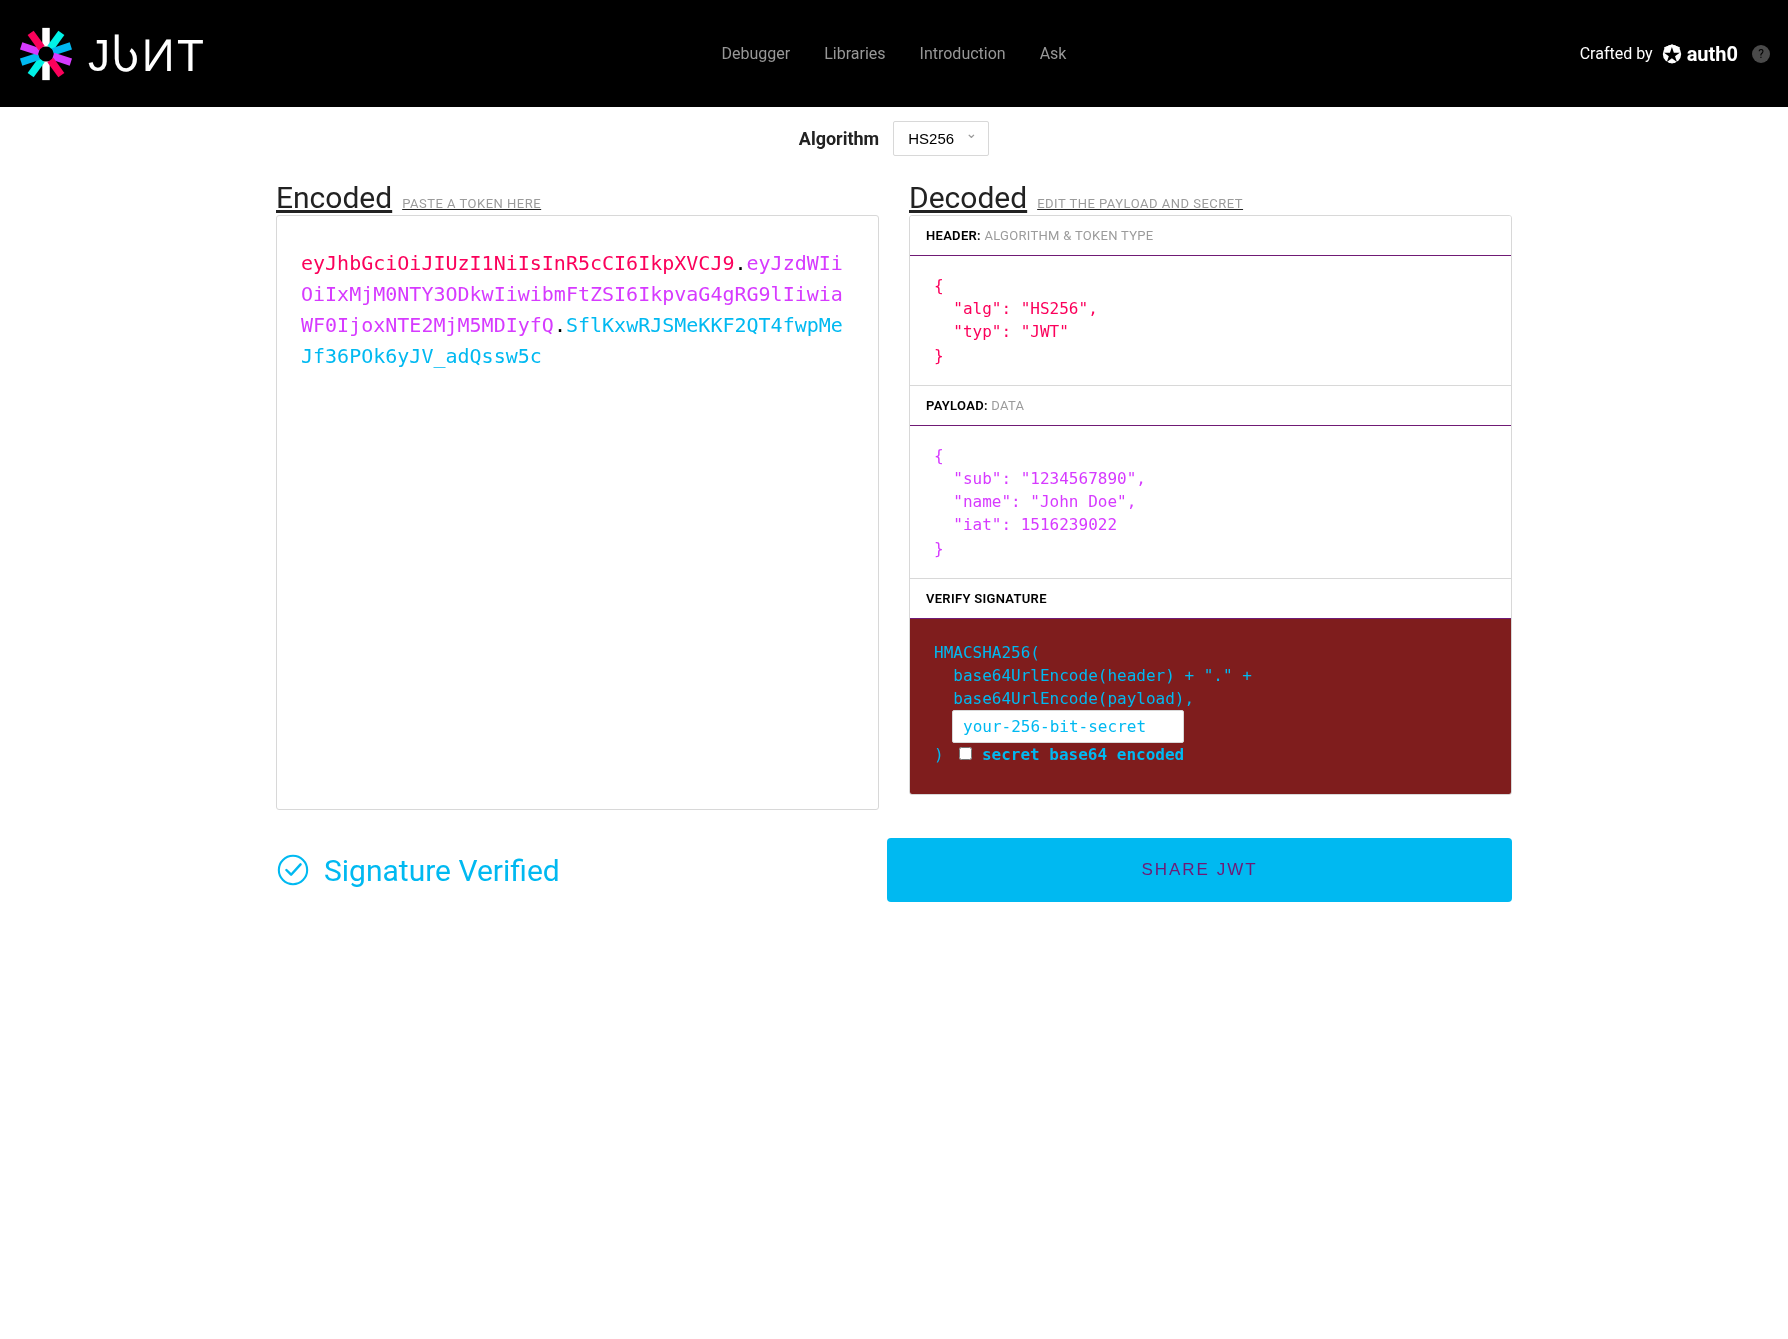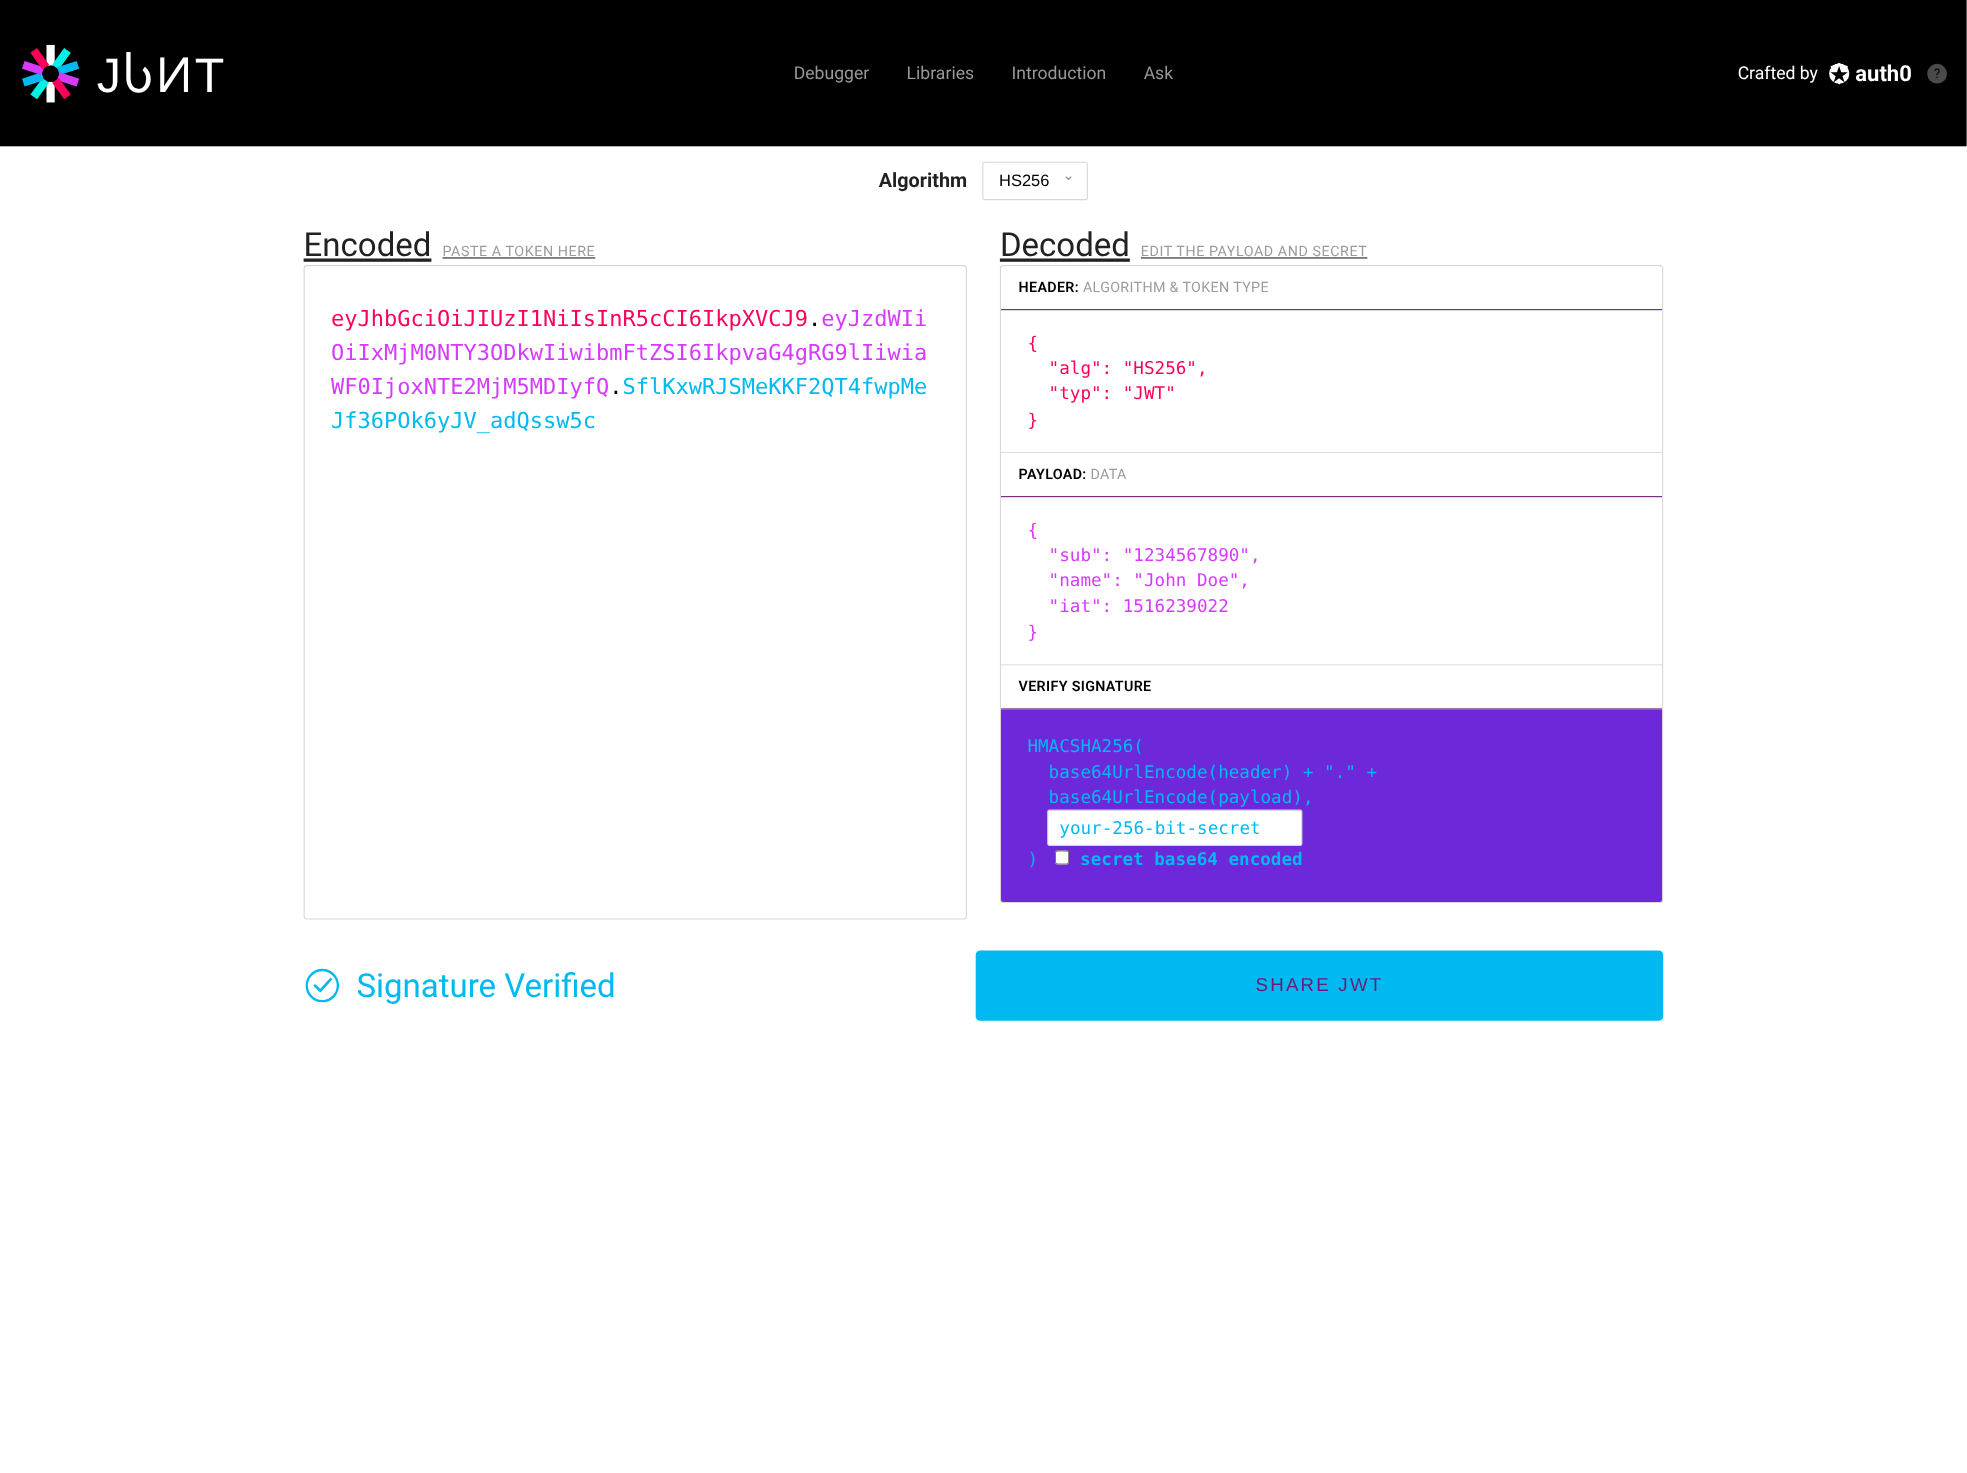--- a/index.html
+++ b/index.html
@@ -3,21 +3,21 @@
   <meta charset="utf-8">
   <style>
     * { box-sizing: border-box; margin: 0; padding: 0; }
     body {
       font-family: -apple-system, BlinkMacSystemFont, 'Segoe UI', Roboto, sans-serif;
       background: #fff;
       color: #222;
     }
     .topbar {
       background: #000;
-      height: 133px;
+      height: 107px;
       display: flex;
       align-items: center;
       padding: 0 18px;
       position: relative;
     }
     .logo-wrap {
       display: flex;
       align-items: center;
       gap: 14px;
     }
@@ -171,21 +171,21 @@
       padding: 18px 24px;
       font-family: 'Menlo', 'Consolas', monospace;
       font-size: 16px;
       line-height: 1.45;
       white-space: pre;
     }
     .section-body.header-body { color: #fb015b; }
     .section-body.payload-body { color: #d63aff; }
     .section-body.signature-body {
       color: #00b9f1;
-      background: #6d28d9;
+      background: #7f1d1d;
       padding: 22px 24px 28px;
     }
     .secret-input {
       font-family: 'Menlo', 'Consolas', monospace;
       font-size: 16px;
       color: #00b9f1;
       border: 1px solid #d8d8d8;
       background: #fff;
       padding: 6px 10px;
       margin-left: 18px;

